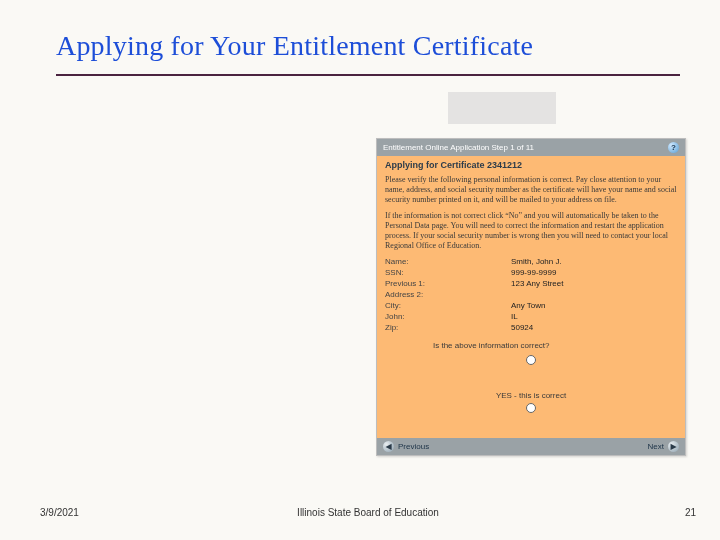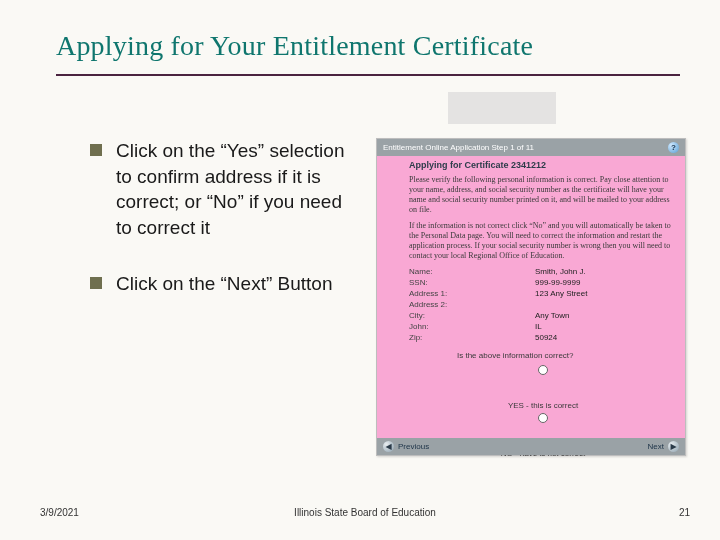--- a/index.html
+++ b/index.html
@@ -18,21 +18,21 @@
     height: 540px;
     box-sizing: border-box;
   }
   .title {
     position: absolute;
     top: 30px;
     left: 56px;
     right: 40px;
     font-family: "Times New Roman", Times, serif;
     font-size: 28px;
-    color: #0f766e;
+    color: #1d4ed8;
     letter-spacing: 0.2px;
   }
   .title-rule {
     position: absolute;
     top: 74px;
     left: 56px;
     right: 40px;
     height: 0;
     border-top: 2px solid #4a2340;
   }
@@ -57,21 +57,21 @@
     width: 12px;
     height: 12px;
     background: #6f6f4f;
   }
   .panel {
     position: absolute;
     top: 138px;
     left: 376px;
     width: 310px;
     height: 318px;
-    background: #f9a8d4;
+    background: #fdba74;
     border: 1px solid #bdbdbd;
     box-shadow: 1px 1px 2px rgba(0,0,0,0.15);
     font-size: 8px;
     line-height: 1.25;
     color: #3a3a3a;
     box-sizing: border-box;
   }
   .panel-header {
     background: #9aa2a6;
     color: #fff;
@@ -88,21 +88,20 @@
     background: radial-gradient(circle at 30% 30%, #cfe8ff, #5a9fd4);
     display: inline-flex;
     align-items: center;
     justify-content: center;
     color: #14314a;
     font-weight: bold;
     font-size: 8px;
   }
   .panel-content {
     padding: 4px 8px 0 8px;
-    margin-left: 24px;
   }
   .panel-subtitle {
     font-weight: bold;
     color: #2d3c4a;
     font-size: 9px;
     margin-bottom: 4px;
   }
   .panel-para {
     margin-bottom: 6px;
     font-family: Liberation Serif, serif;
@@ -171,21 +170,21 @@
     display: inline-flex;
     align-items: center;
     justify-content: center;
     color: #2a3a48;
     font-size: 8px;
     line-height: 1;
   }
   .footer {
     position: absolute;
     left: 40px;
-    right: 30px;
+    right: 24px;
     bottom: 22px;
     font-size: 10px;
     color: #333;
     display: flex;
     justify-content: space-between;
     align-items: flex-end;
   }
   .footer-center {
     position: absolute;
     left: 0;
@@ -204,28 +203,20 @@
 </style>
 </head>
 <body>
 
 <div class="slide">
 
   <div class="title">Applying for Your Entitlement Certificate</div>
   <div class="title-rule"></div>
   <div class="accent-shadow"></div>
 
-  <div class="body-left">
-    <div class="bullet">
-      <span>Click on the “Yes” selection to confirm address if it is correct; or “No” if you need to correct it</span>
-    </div>
-    <div class="bullet">
-      <span>Click on the “Next” Button</span>
-    </div>
-  </div>
 
   <div class="panel">
     <div class="panel-header">
       <span>Entitlement Online Application Step 1 of 11</span>
       <span class="help-icon">?</span>
     </div>
     <div class="panel-content">
       <div class="panel-subtitle">Applying for Certificate 2341212</div>
       <div class="panel-para">Please verify the following personal information is correct. Pay close attention to your name, address, and social security number as the certificate will have your name and social security number printed on it, and will be mailed to your address on file.</div>
       <div class="panel-para">If the information is not correct click “No” and you will automatically be taken to the Personal Data page. You will need to correct the information and restart the application process. If your social security number is wrong then you will need to contact your local Regional Office of Education.</div>
@@ -233,21 +224,21 @@
       <div class="info-table">
         <div class="info-row">
           <span class="lbl">Name:</span>
           <span class="val">Smith, John J.</span>
         </div>
         <div class="info-row">
           <span class="lbl">SSN:</span>
           <span class="val">999-99-9999</span>
         </div>
         <div class="info-row">
-          <span class="lbl">Address 1:</span>
+          <span class="lbl">Previous 1:</span>
           <span class="val">123 Any Street</span>
         </div>
         <div class="info-row">
           <span class="lbl">Address 2:</span>
           <span class="val"></span>
         </div>
         <div class="info-row">
           <span class="lbl">City:</span>
           <span class="val">Any Town</span>
         </div>

